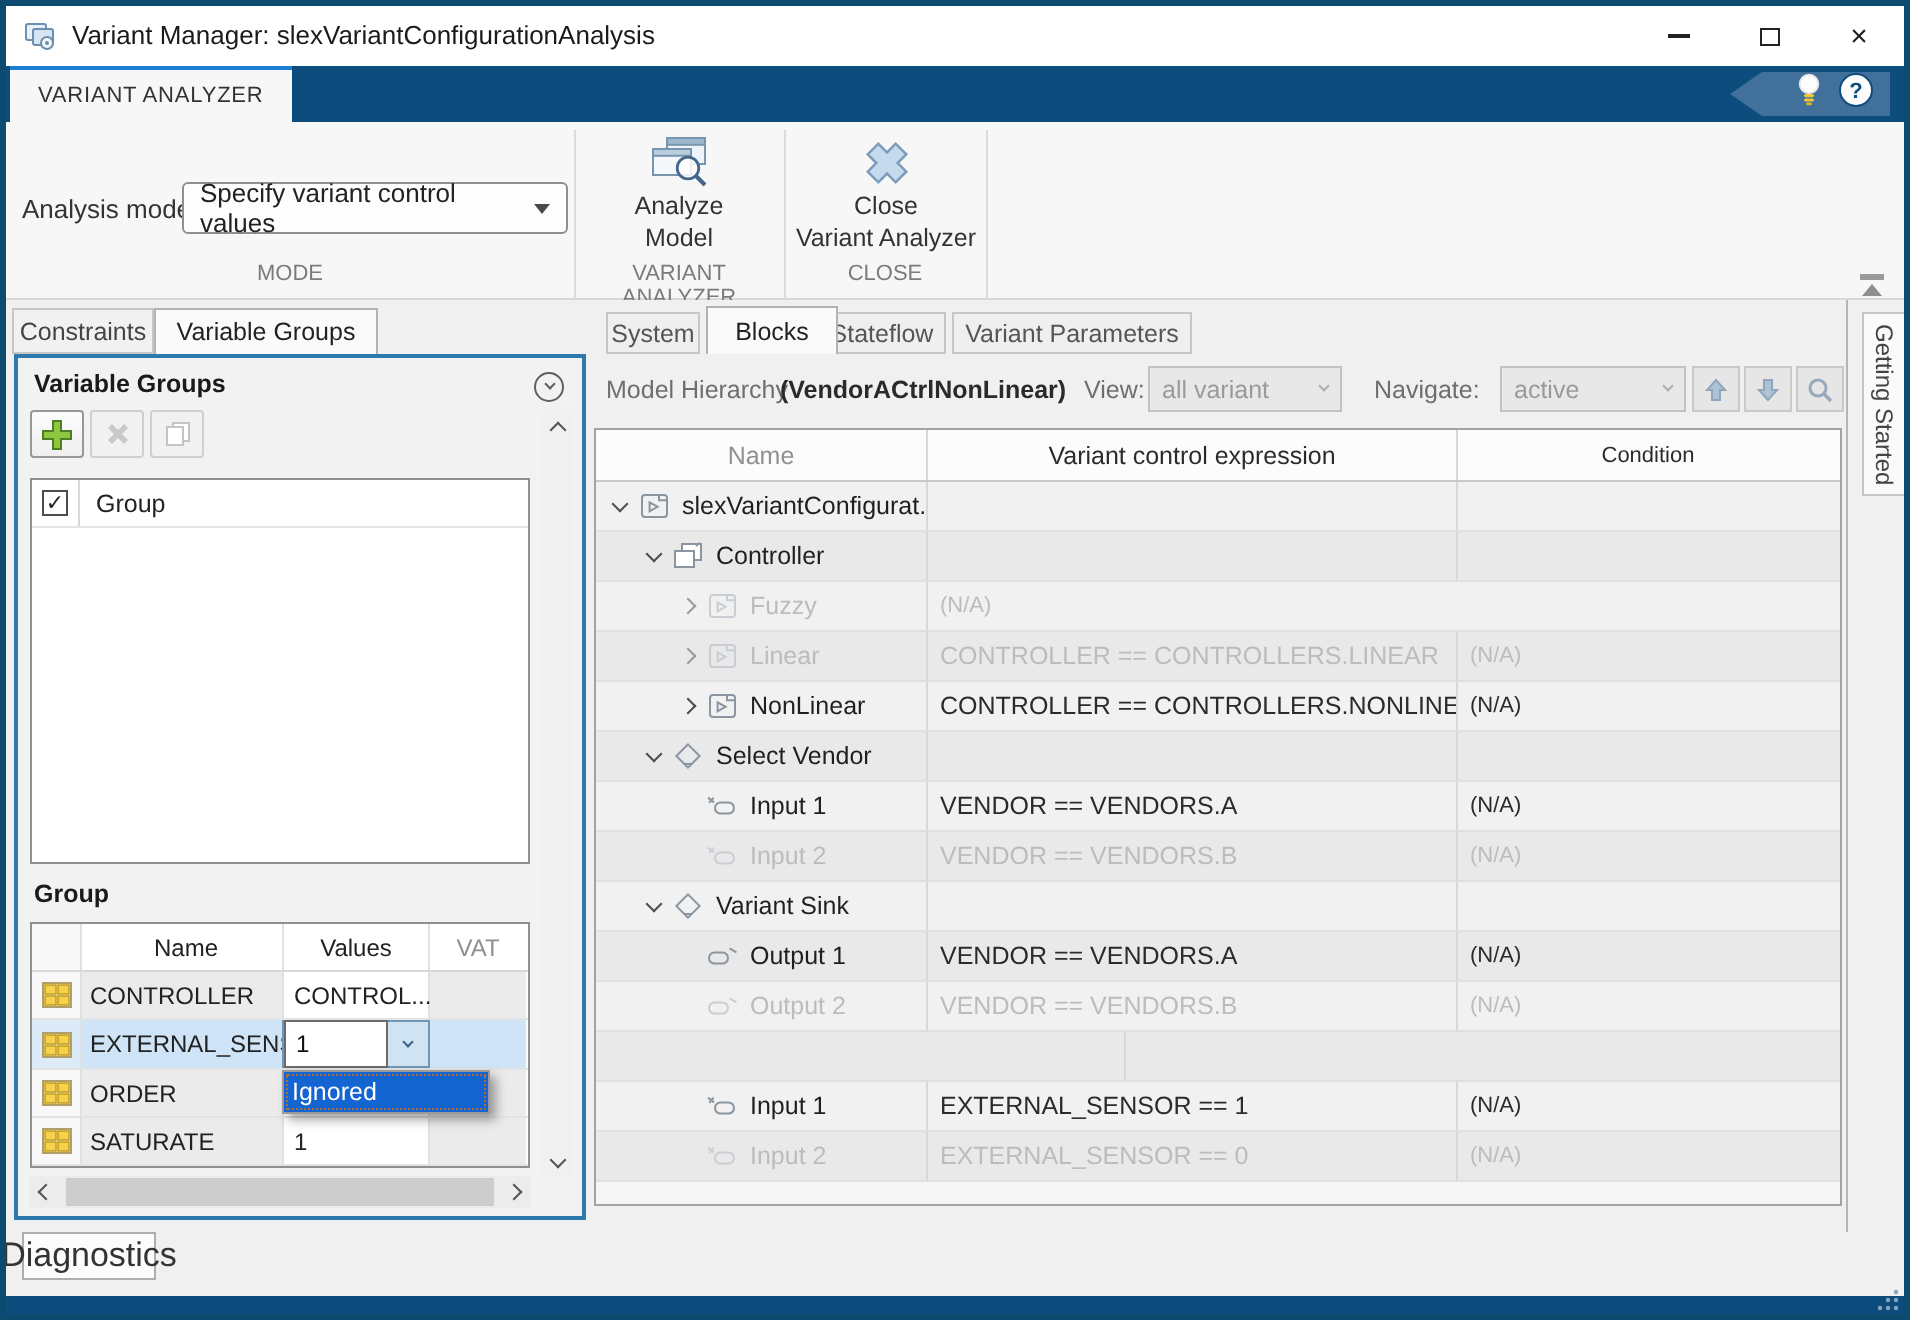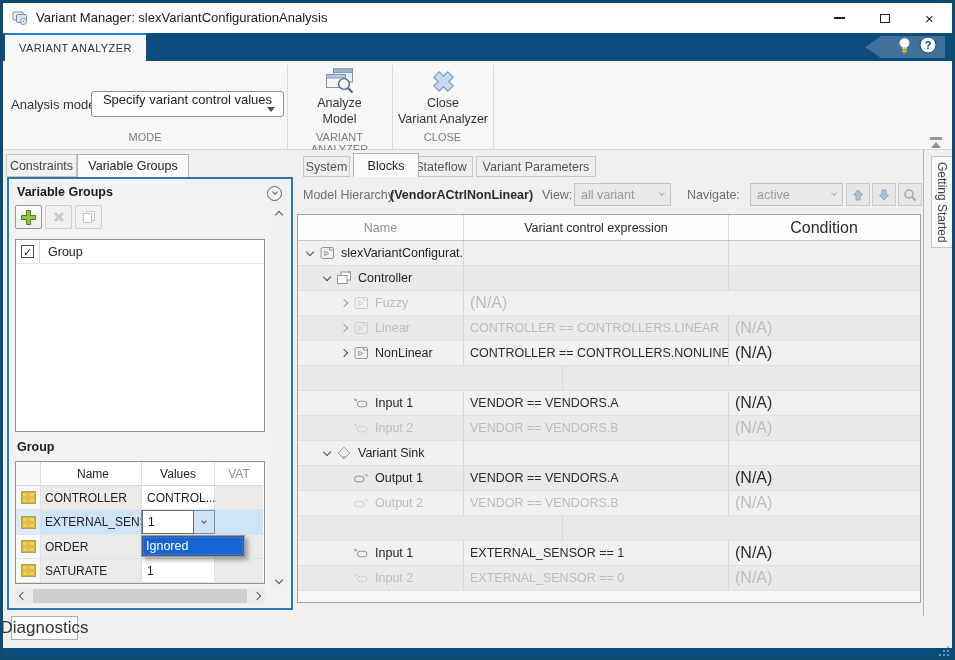--- a/index.html
+++ b/index.html
@@ -17,21 +17,21 @@
   .wc-close{font-size:15px;color:#222;line-height:1;}
 
   
   .tabstrip{position:absolute;left:0;top:30px;width:100%;height:28px;background:var(--navy);}
   .ribbon-tab{position:absolute;left:2px;top:0;height:28px;padding:0 14px;background:#f7f7f7;border-top:2px solid var(--accent);display:flex;align-items:center;font-size:11px;letter-spacing:.4px;color:#333;}
   .help-badge{position:absolute;right:7px;top:3px;width:80px;height:22px;background:var(--badge);-webkit-clip-path:polygon(0 50%,16px 0,100% 0,100% 100%,16px 100%);clip-path:polygon(0 50%,16px 0,100% 0,100% 100%,16px 100%);display:flex;align-items:center;justify-content:flex-end;gap:8px;padding-right:8px;}
 
   
   .ribbon{position:absolute;left:0;top:58px;width:100%;height:89px;background:#f7f7f7;border-bottom:1px solid #d8d8d8;}
   .rib-label{position:absolute;font-size:13px;color:#333;}
-  .rib-combo{position:absolute;left:88px;top:30px;width:193px;height:26px;background:#fdfdfd;border:1px solid #8f8f8f;border-radius:3px;display:flex;align-items:center;padding:0 8px;font-size:13px;color:#222;flex-direction:column;}
+  .rib-combo{position:absolute;left:88px;top:30px;width:193px;height:26px;background:#fdfdfd;border:1px solid #8f8f8f;border-radius:3px;display:flex;align-items:center;padding:0 8px;font-size:13px;color:#222;}
   .rib-combo .caret{margin-left:auto;width:0;height:0;border-left:4px solid transparent;border-right:4px solid transparent;border-top:5px solid #4a4a4a;}
   .rib-section-label{position:absolute;font-size:11px;color:#7b7b7b;text-align:center;}
   .rib-divider{position:absolute;top:4px;width:1px;height:84px;background:#dadada;}
   .rib-btn{position:absolute;top:4px;width:99px;height:70px;display:flex;flex-direction:column;align-items:center;}
   .rib-btn .rb-icon{height:30px;display:flex;align-items:flex-end;justify-content:center;}
   .rib-btn .rb-line{font-size:12.5px;color:#333;line-height:16px;}
 
   
   .main{position:absolute;left:0;top:147px;width:100%;height:466px;background:#f0f0f0;}
 
@@ -96,21 +96,21 @@
   .rt-combo .chev{margin-left:auto;border-color:#adadad;}
   .rt-btn{position:absolute;width:24px;height:23px;background:#e6e6e6;border:1px solid #c9c9c9;display:flex;align-items:center;justify-content:center;}
 
   
   .tree{position:absolute;left:294px;top:64px;width:624px;height:389px;background:#f6f6f6;border:1px solid #a3a3a3;overflow:hidden;}
   .thead{display:flex;height:26px;background:#fcfcfc;border-bottom:1px solid #c9c9c9;}
   .thead .tcell{color:#909090;font-size:12.5px;display:flex;align-items:center;justify-content:center;}
   .tcell{flex:none;overflow:hidden;white-space:nowrap;}
   .tcell.tname{width:166px;border-right:1px solid #d8d8d8;display:flex;align-items:center;}
   .tcell.texpr{width:265px;border-right:1px solid #d8d8d8;display:flex;align-items:center;padding-left:6px;font-size:12.5px;color:#2b2b2b;}
-  .tcell.tcond{width:190px;display:flex;align-items:center;padding-left:6px;font-size:16px;color:#2b2b2b;}
+  .tcell.tcond{width:190px;display:flex;align-items:center;padding-left:6px;font-size:11px;color:#2b2b2b;}
   .trow{display:flex;height:25px;background:#f1f1f1;border-bottom:1px solid #e0e0e0;}
   .trow.alt{background:#e9e9e9;}
   .trow.dim .tlabel,.trow.dim .texpr,.trow.dim .tcond{color:#bcbcbc;}
   .trow .tlabel{font-size:12.5px;color:#1f1f1f;margin-left:5px;}
   .expander{width:16px;display:inline-flex;align-items:center;justify-content:center;flex:none;}
   .ticon{width:18px;display:inline-flex;align-items:center;justify-content:center;flex:none;}
 
   
   .gs-sep{position:absolute;left:920px;top:0;width:1px;height:466px;background:#b5b5b5;}
   .gs-tab{position:absolute;left:928px;top:6px;width:22px;height:92px;background:#fafafa;border:1px solid #c6c6c6;display:flex;align-items:center;justify-content:center;}
@@ -482,20 +482,32 @@
                   <path d="M9.5 1.5 v2.6 h4" fill="none" stroke="#8b95a0"></path>
                   <path d="M4.8 5.2 l4 2.2 l-4 2.2 z" fill="none" stroke="#8b95a0"></path>
                 </svg>
               </span>
               <span class="tlabel">NonLinear</span>
             </div>
             <div class="tcell texpr">CONTROLLER == CONTROLLERS.NONLINEAR</div>
             <div class="tcell tcond">(N/A)</div>
           </div>
           <div class="trow alt">
+            <div class="tcell tname" style="padding-left: 21px;">
+              <span class="expander">
+                <i class="chev down" style="border-color: rgb(77, 77, 77);"></i>
+              </span>
+              <span class="ticon">
+                <svg width="14" height="14" viewBox="0 0 14 14">
+                  <path d="M7 1.2 L12.8 7 L7 12.8 L1.2 7 Z" fill="none" stroke="#8b95a0"></path>
+                  <path d="M5.4 11 h3.2" stroke="#8b95a0"></path>
+                </svg>
+              </span>
+              <span class="tlabel">Select Vendor</span>
+            </div>
             <div class="tcell texpr"></div>
             <div class="tcell tcond"></div>
           </div>
           <div class="trow">
             <div class="tcell tname" style="padding-left: 38px;">
               <span class="expander"></span>
               <span class="ticon">
                 <svg width="16" height="11" viewBox="0 0 16 11">
                   <rect x="4.5" y="3.2" width="9.5" height="5.6" rx="2.8" fill="none" stroke="#8b95a0"></rect>
                   <path d="M1 .8 l3 2.4 M1.6 3.4 L3.8 .8" stroke="#8b95a0" fill="none"></path>

